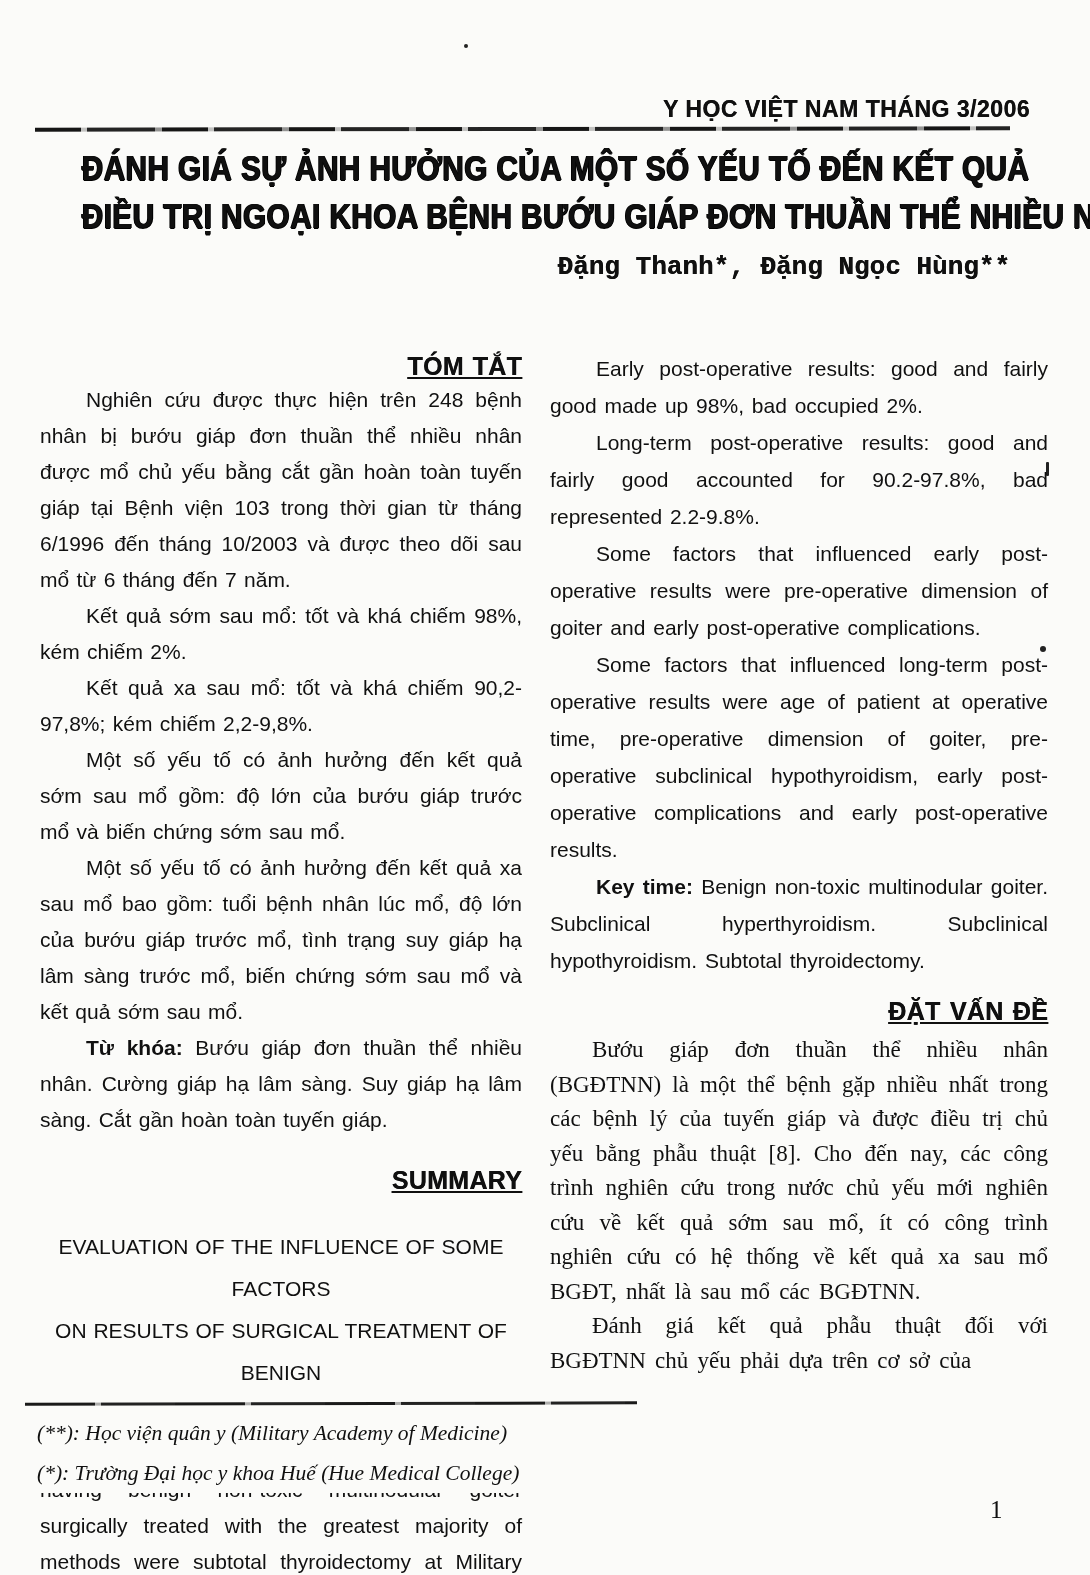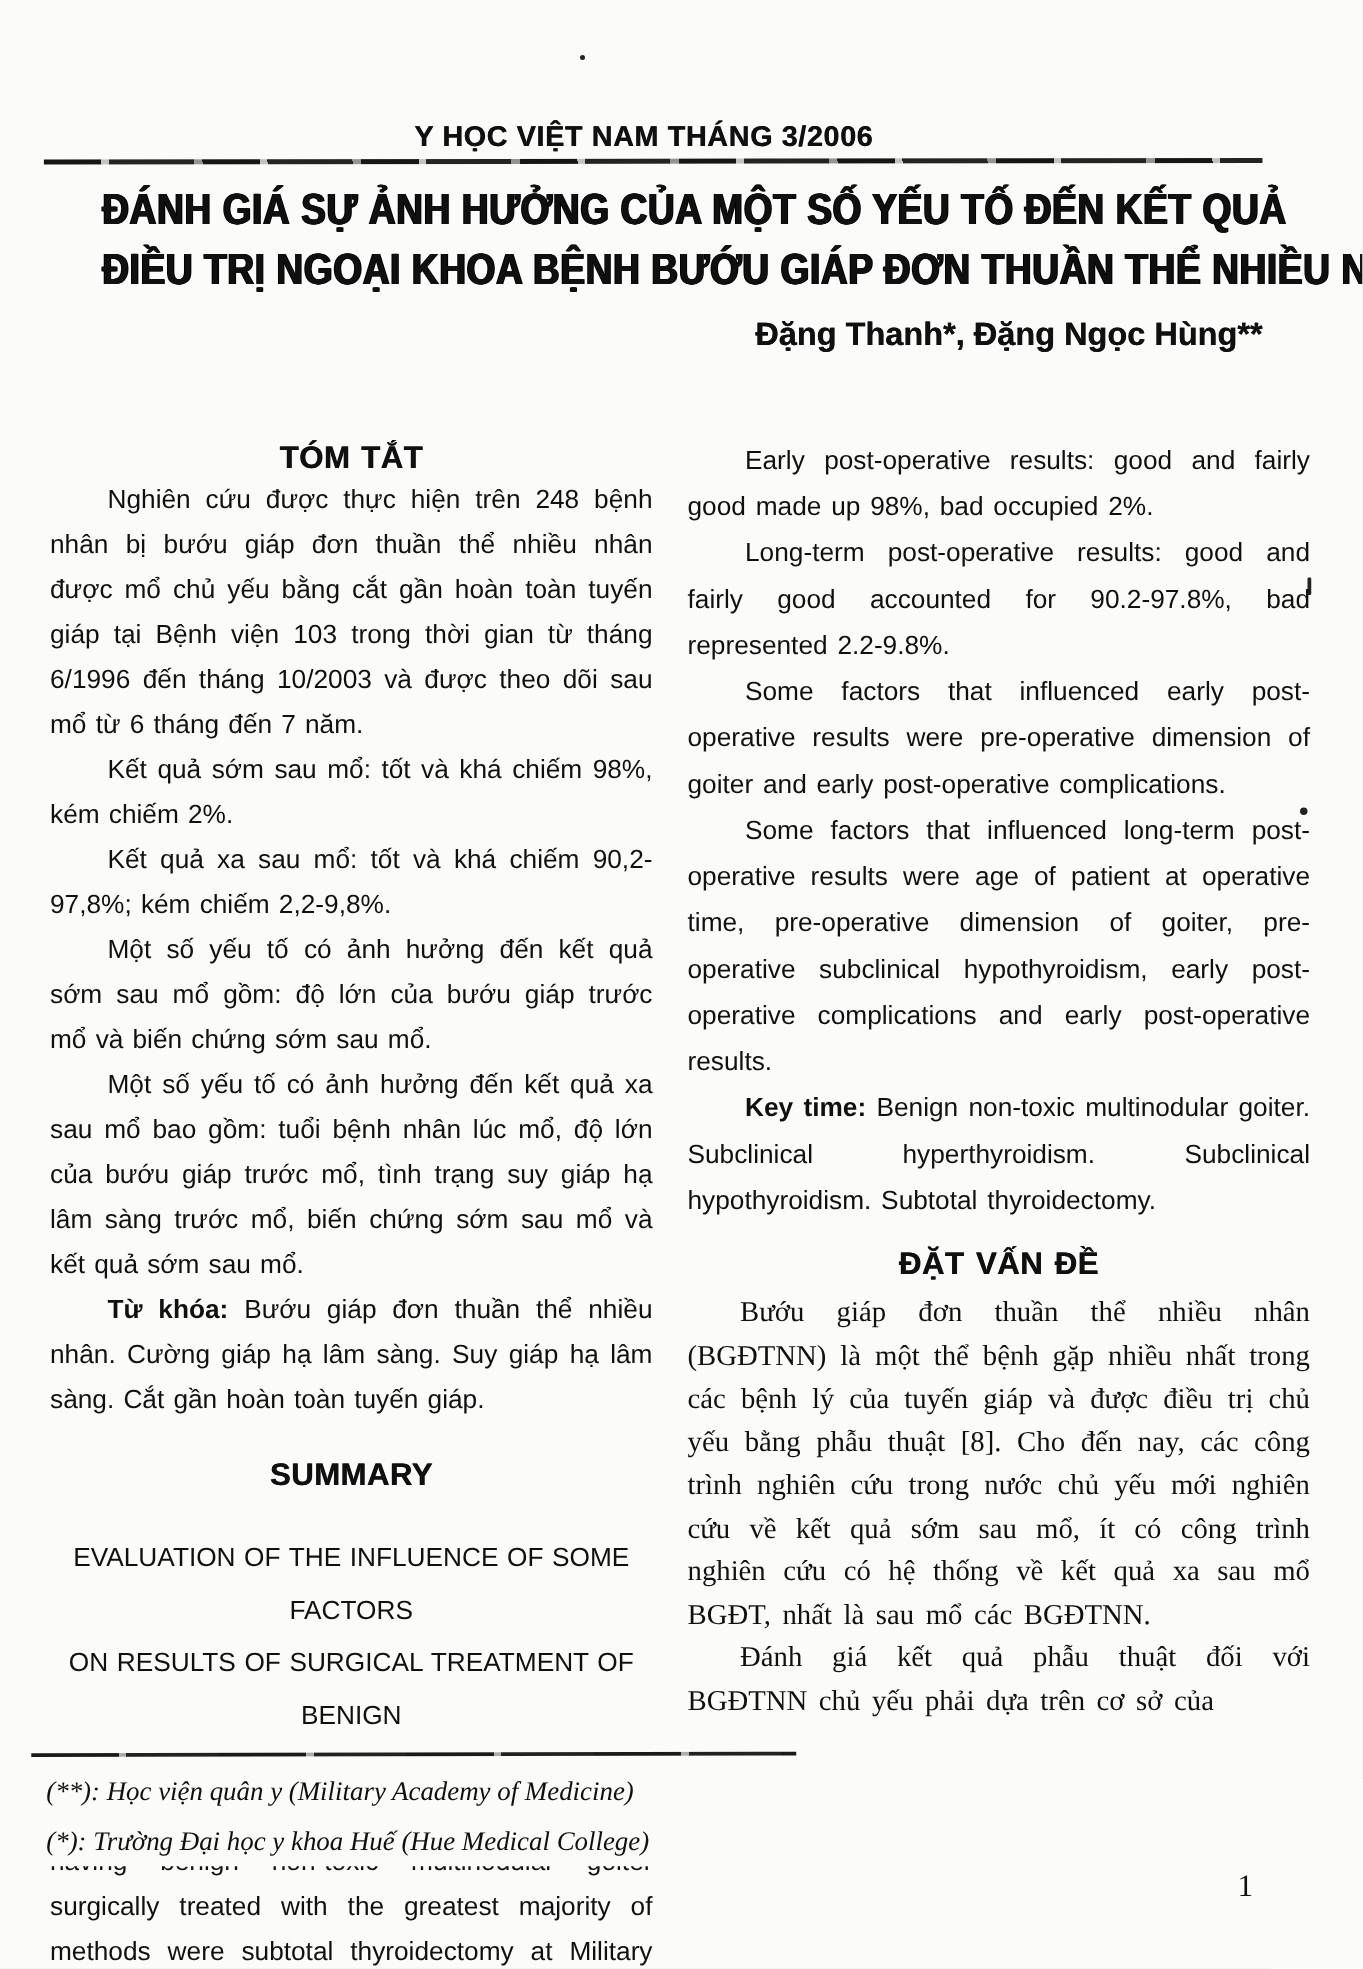--- a/index.html
+++ b/index.html
@@ -8,21 +8,21 @@
     width:1090px;height:1575px;
     margin:0 auto;
     background:#fbfbf9;
     color:#101010;
     font-family:"Liberation Sans","DejaVu Sans",sans-serif;
     overflow:hidden;
   }
   
   .journal-name{
     position:absolute;top:96px;left:0;right:60px;
-    text-align:center;
+    text-align:right;
     font-size:23px;font-weight:bold;letter-spacing:.5px;
     text-shadow:.4px 0 #101010;
   }
   .header-rule{
     position:absolute;top:127px;left:35px;width:975px;height:4px;
     background:
       repeating-linear-gradient(90deg,
         #161616 0 46px, rgba(22,22,22,.25) 46px 52px,
         #242424 52px 120px, rgba(22,22,22,.45) 120px 127px);
     transform:rotate(-.08deg);
@@ -35,39 +35,40 @@
   .title-line{
     font-size:35px;line-height:48px;font-weight:bold;
     letter-spacing:.5px;
     transform:scaleX(.85);transform-origin:50% 50%;
     white-space:nowrap;
     text-shadow:.9px 0 #000,-.9px 0 #000,0 .5px #000;
   }
   .authors{
     position:absolute;top:252px;left:0;right:80px;
     text-align:right;
-    font-family:Liberation Sans, sans-serif;
+    font-family:Liberation Mono, monospace;
     font-size:26px;font-weight:bold;
     text-shadow:.3px 0 #101010;
   }
   
   .columns{
     position:absolute;top:350px;left:40px;right:42px;
     display:flex;gap:28px;align-items:flex-start;
   }
   .col{text-align:justify;}
   .col-left{width:482px;font-size:21px;line-height:36px;word-spacing:1.5px;}
   .col-right{width:498px;font-size:21px;line-height:37px;word-spacing:2px;}
   .col p{margin:0;}
   .indent{text-indent:46px;}
   .bold{font-weight:bold;}
   h2{
     font-size:25px;font-weight:bold;margin:0;line-height:32px;
-    text-align:center;letter-spacing:.3px;
+    text-align:right;letter-spacing:.3px;
     text-shadow:.4px 0 #101010;
+    text-decoration:underline;
   }
   .summary-h{margin-top:26px;}
   .en-subtitle{
     margin-top:30px;
     text-align:center;
     font-size:21px;line-height:42px;word-spacing:1px;
     text-indent:0;
   }
   .summary-para{margin-top:10px;}
   .intro-h{margin-top:16px;margin-bottom:6px;}

